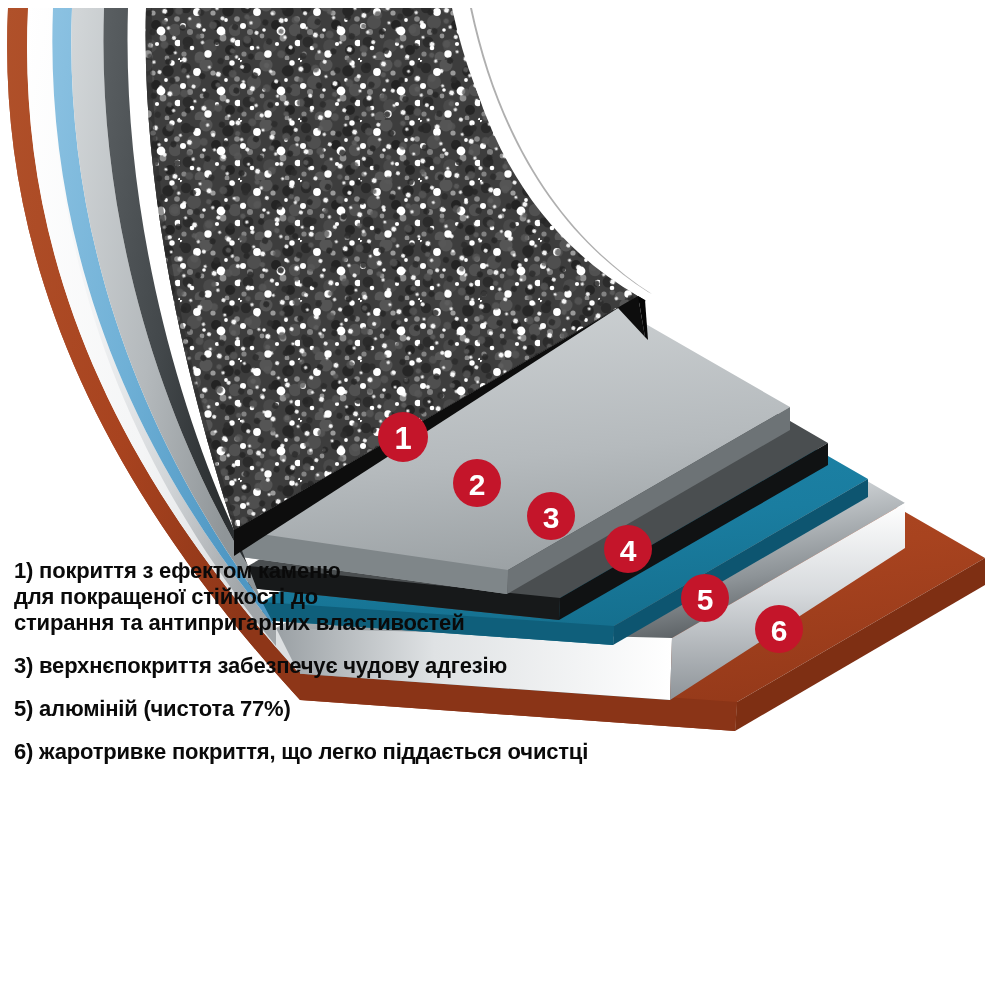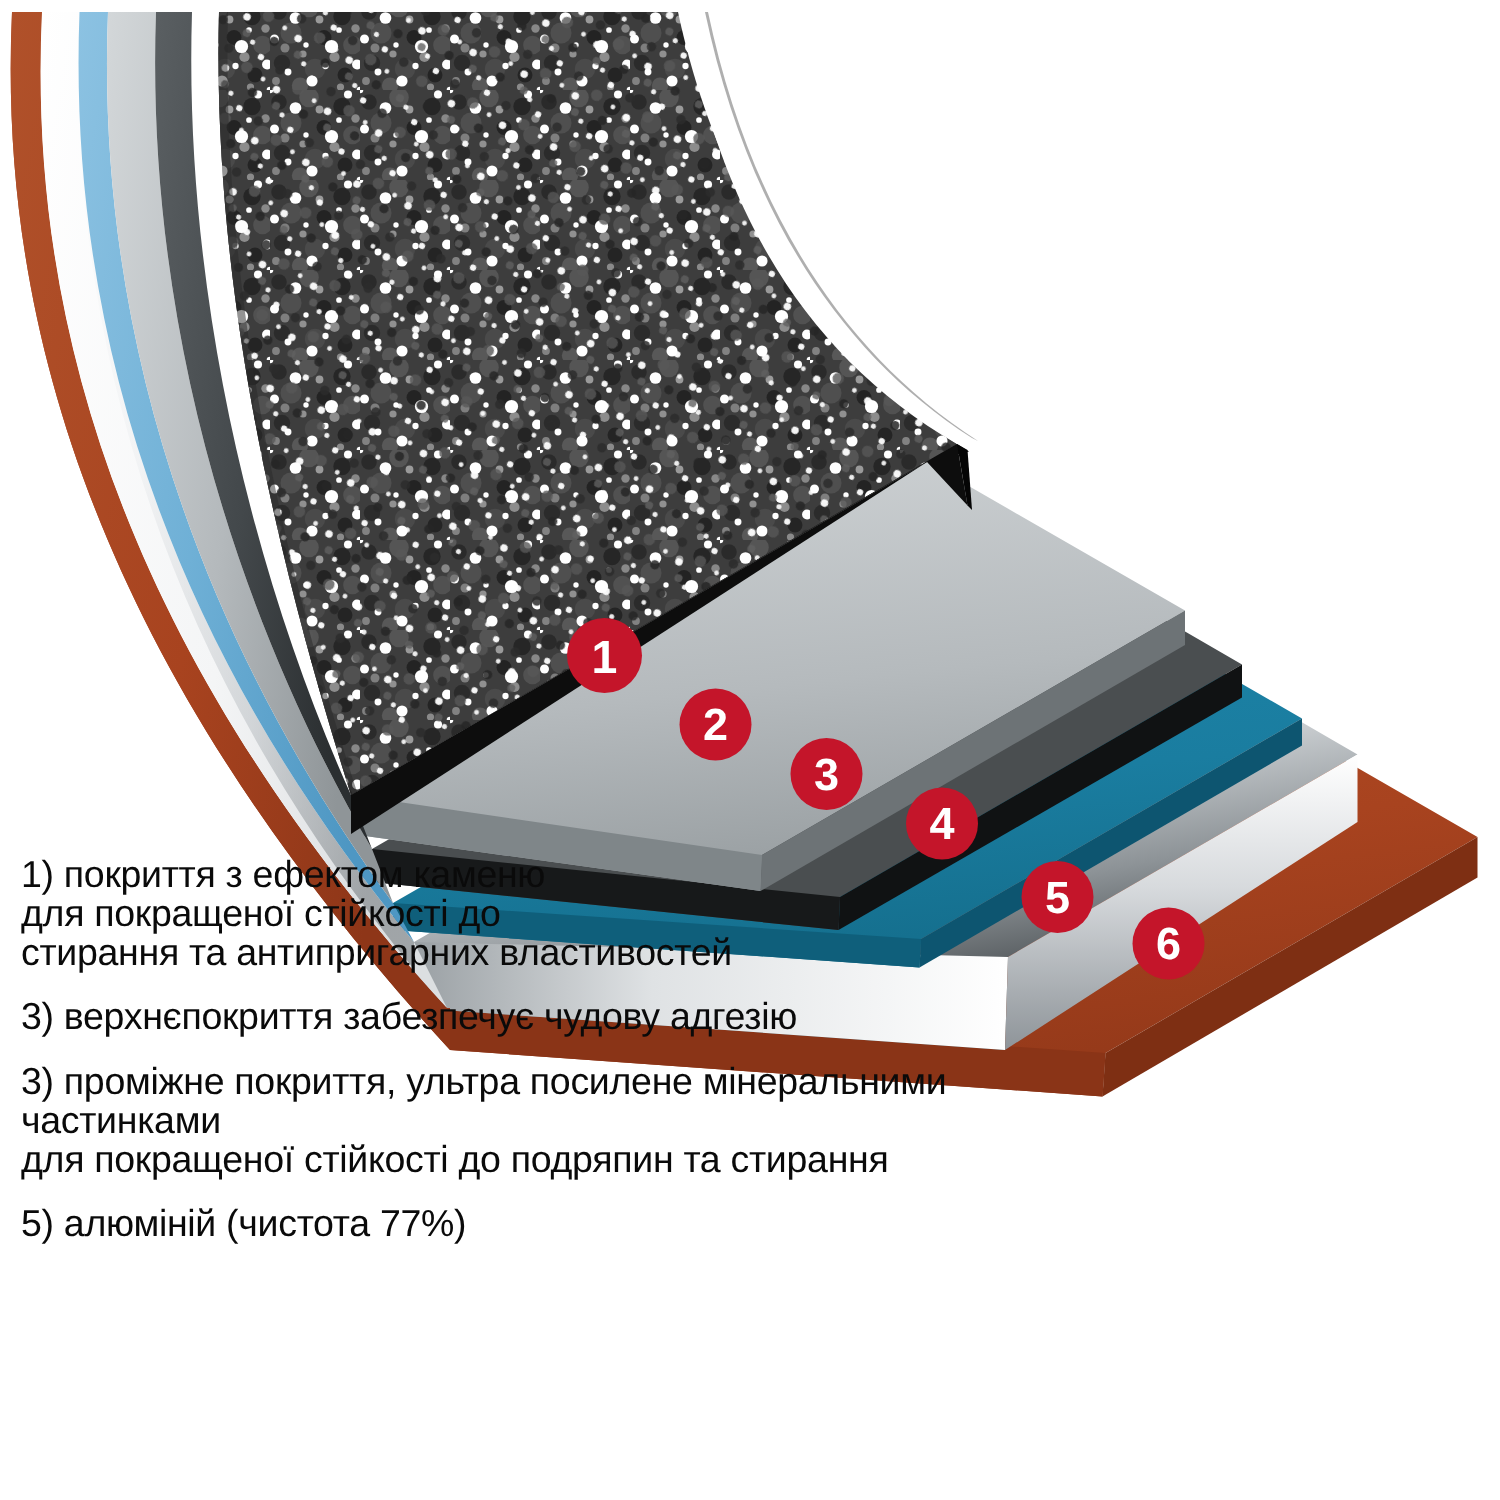--- a/index.html
+++ b/index.html
@@ -28,25 +28,25 @@
     display: block;
   }
   .legend {
     position: absolute;
     left: 14px;
     top: 558px;
     width: 720px;
   }
   .legend-item {
     font-family: "Liberation Sans", sans-serif;
-    font-weight: normal;
-    font-size: 25px;
+    font-weight: bold;
+    font-size: 22px;
     line-height: 26px;
     color: #0a0a0a;
-    margin: 12px 0 17px 0;
+    margin: 0 0 17px 0;
     letter-spacing: -0.2px;
     white-space: pre-line;
   }
   .badge-num {
     font-family: "Liberation Sans", sans-serif;
     font-weight: bold;
     fill: #ffffff;
     text-anchor: middle;
     dominant-baseline: central;
   }
@@ -281,18 +281,17 @@
         <text class="badge-num" x="779" y="630" font-size="30">6</text>
       </g>
     </g>
   </svg>
 
   <div class="legend">
     <p class="legend-item">1) покриття з ефектом каменю
 для покращеної стійкості до
 стирання та антипригарних властивостей</p>
     <p class="legend-item">3) верхнєпокриття забезпечує чудову адгезію</p>
-    <p class="legend-item">3) проміжне покриття, ультра посилене мінеральними частинками
-для покращеної стійкості до подряпин та стирання</p>
     <p class="legend-item">5) алюміній (чистота 77%)</p>
+    <p class="legend-item">6) жаротривке покриття, що легко піддається очистці</p>
   </div>
 
 </div>
 
 </body></html>

